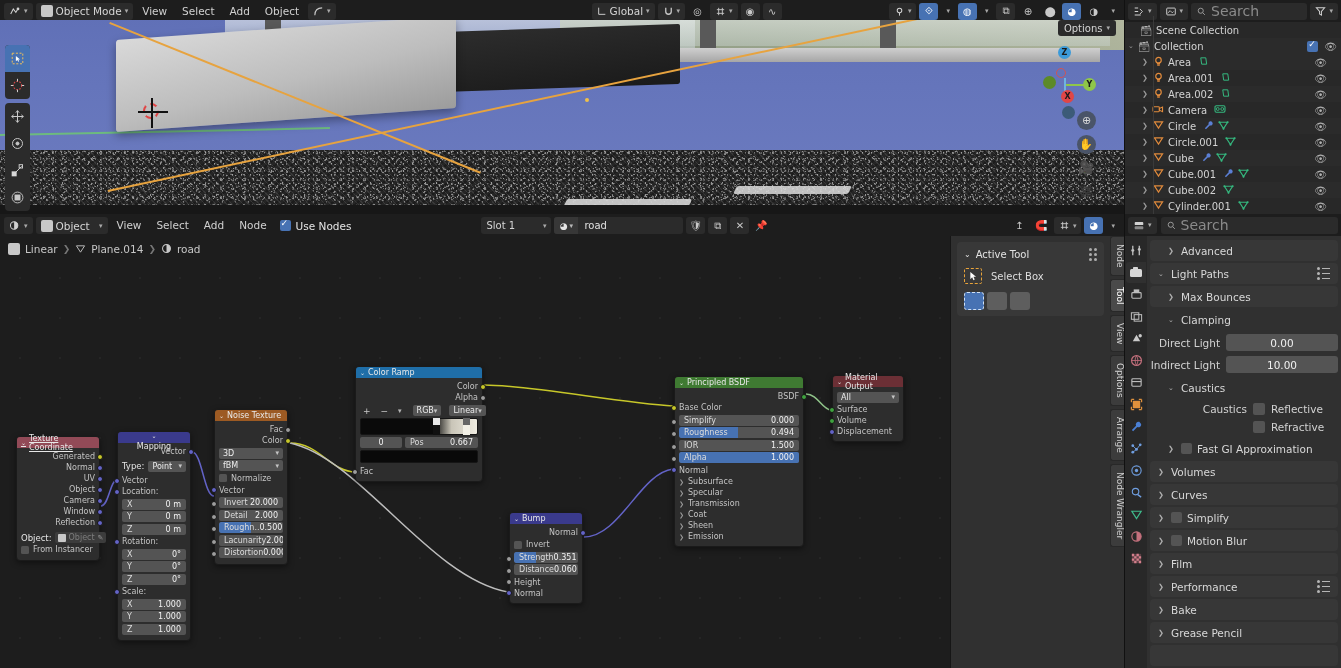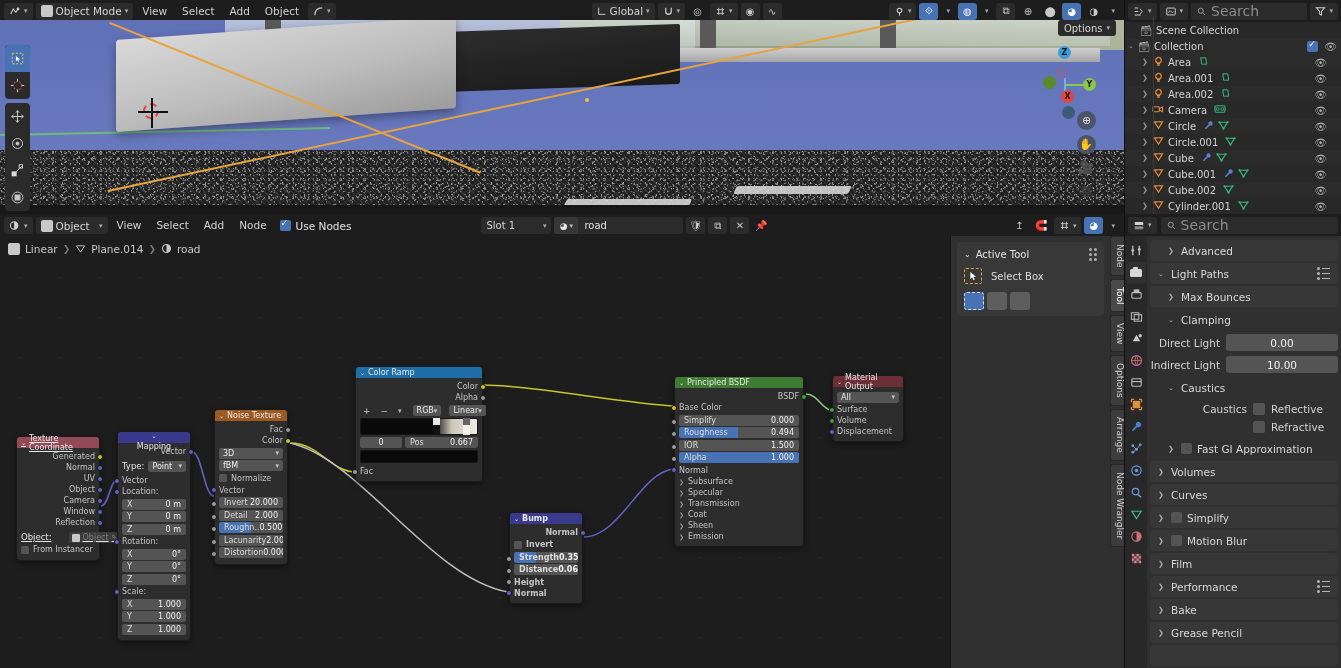--- a/index.html
+++ b/index.html
@@ -768,21 +768,21 @@
                 <span class="sock r s-purple"></span>
               </div>
               <div class="row r-out">
                 <span class="lbl">Window</span>
                 <span class="sock r s-purple"></span>
               </div>
               <div class="row r-out">
                 <span class="lbl">Reflection</span>
                 <span class="sock r s-purple"></span>
               </div>
-              <div style="display: flex; align-items: flex-start; gap: 17px; margin-top: 4px; text-decoration: underline;">
+              <div style="display: flex; align-items: flex-end; gap: 3px; margin-top: 4px;">
                 <span class="lbl">Object:</span>
                 <span style="flex:1;height:11px;background:#3c3c3c;border-radius:2px;display:flex;align-items:center;gap:3px;padding:0 3px;">
                   <span style="width:8px;height:8px;background:#c8c8c8;border-radius:1px;"></span>
                   <span style="color:#7d7d7d;font-size:8px;">Object</span>
                   <span style="margin-left:auto;font-size:7px;color:#9a9a9a;">✎</span>
                 </span>
               </div>
               <div class="ckrow">
                 <span class="ckbox"></span>
                 <span>From Instancer</span>
@@ -993,21 +993,21 @@
                   <span class="fv">0.667</span>
                 </div>
               </div>
               <div style="height: 13px; background: rgb(9, 9, 9); border-radius: 2px; margin: 2px 0px 3px; border: 1px solid rgb(21, 21, 21);"></div>
               <div class="row">
                 <span class="sock l s-gray"></span>
                 <span class="lbl">Fac</span>
               </div>
             </div>
           </div>
-          <div class="node" style="left: 509px; top: 254px; width: 74px; font-weight: bold;">
+          <div class="node" style="left: 509px; top: 254px; width: 74px;">
             <div class="nhead" style="background: rgb(58, 58, 140);">
               <span style="font-size:6px;">⌄</span>
               <span>Bump</span>
             </div>
             <div class="nbody">
               <div class="row r-out">
                 <span class="lbl">Normal</span>
                 <span class="sock r s-purple"></span>
               </div>
               <div class="ckrow">

